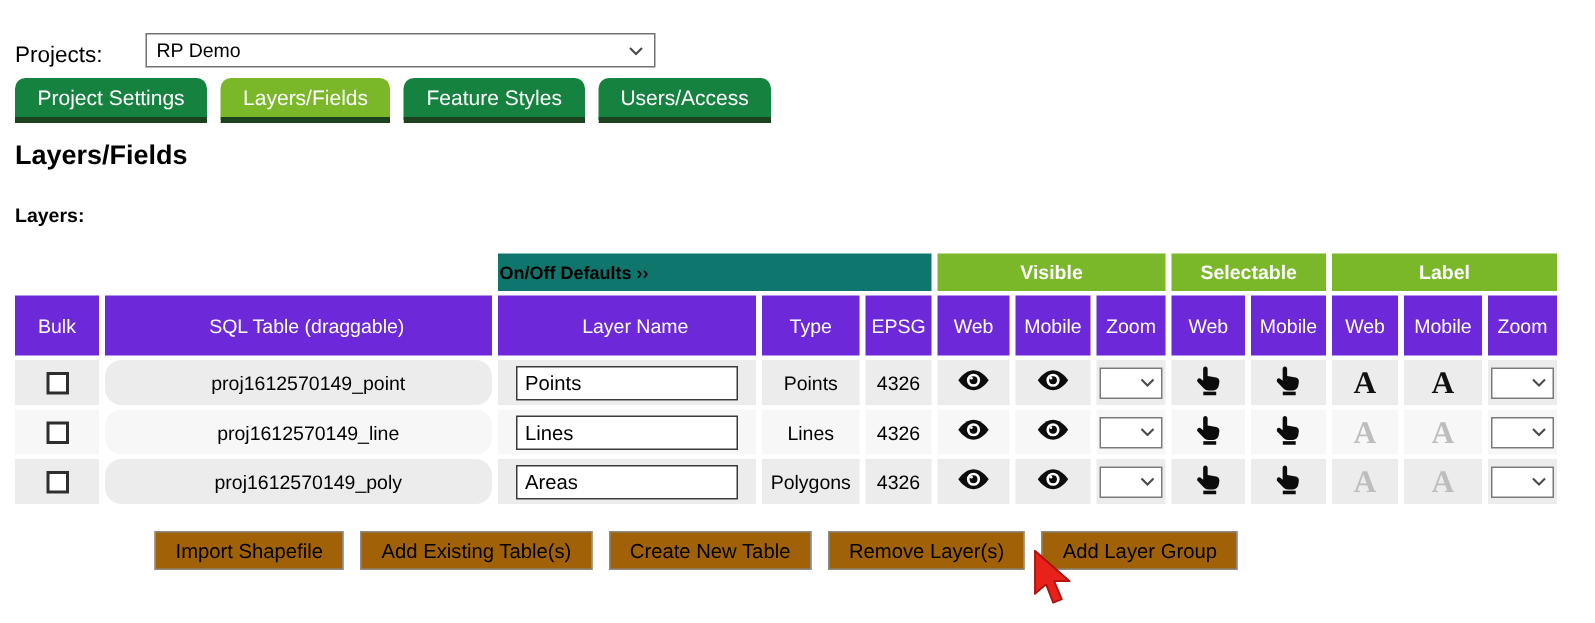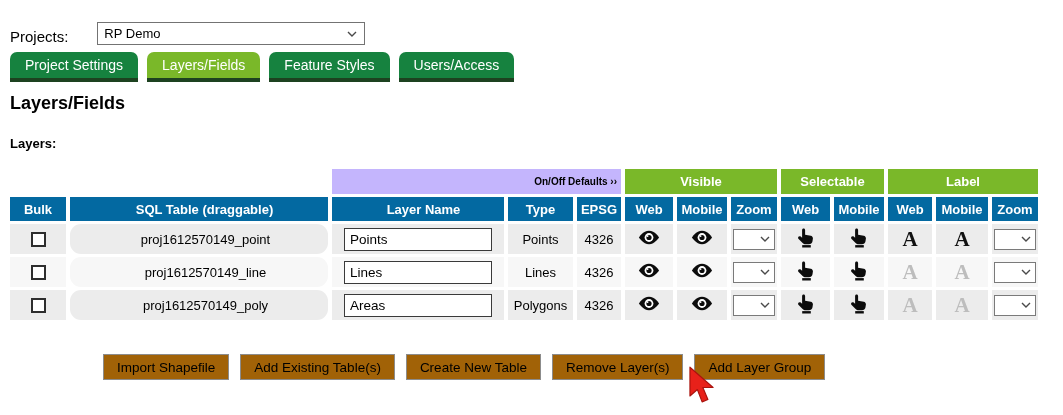--- a/index.html
+++ b/index.html
@@ -5,21 +5,21 @@
   * { box-sizing: border-box; }
   html,body { margin:0; padding:0; }
   body {
     width:1063px; height:415px; position:relative; overflow:hidden;
     background:#ffffff; font-family:"Liberation Sans", sans-serif; color:#000;
   }
 
   
   .projects-row { position:absolute; top:22px; left:10px; display:flex; align-items:flex-end; font-size:15px;gap:21px; }
   .fake-select {
-    margin-left:8px; width:268px; height:23px; background:#fff;
+    margin-left:8px; width:340px; height:23px; background:#fff;
     border:1px solid #737373; display:flex; align-items:center; justify-content:space-between;
     padding:0 7px 0 6px; font-size:13px; cursor:default;
   }
   .chev { width:10px; height:6px; flex:0 0 auto; }
 
   
   .tabs { position:absolute; top:52px; left:10px; display:flex; gap:9px; }
   .tab {
     height:30px; padding:0 15px; display:flex; align-items:center;
     background:#16823f; color:#fff; font-size:14px;
@@ -28,22 +28,22 @@
   .tab.active { background:#7ab829; }
 
   
   .page-title { position:absolute; top:93px; left:10px; font-size:18px; font-weight:bold; }
   .section-label { position:absolute; top:136px; left:10px; font-size:13px; font-weight:bold; }
 
   
   table.layers { position:absolute; top:166px; left:6px; border-collapse:separate; border-spacing:4px 3px; font-size:13px; }
   th.group { background:#7ab829; color:#fff; font-weight:bold; height:25px; font-size:13px; }
   td.blank { background:#fff; }
-  td.defaults { background:#c4b5fd; text-align:right; font-weight:bold; font-size:10px; padding-right:4px; white-space:nowrap; }
-  th.col { background:#0369a1; color:#fff; font-weight:bold; height:24px; text-align:center; }
+  td.defaults { background:#0f766e; font-weight:bold; font-size:12px; padding-right:4px; white-space:nowrap; }
+  th.col { background:#6d28d9; color:#fff; font-weight:normal; height:40px; text-align:center; }
   th.col.left { text-align:center; padding-left:12px; }
   tr.row-a td.cell { background:#ececec; }
   tr.row-b td.cell { background:#f7f7f7; }
   td.cell { height:30px; text-align:center; }
   td.sql { text-align:center; padding-left:14px;border-radius:11px; }
 
   .checkbox { width:15px; height:15px; border:2px solid #2e2e2e; background:#fff; margin:0 auto; cursor:pointer; }
   input.layer-name {
     width:148px; height:23px; border:1px solid #3a3a3a; font-family:"Liberation Sans",sans-serif;
     font-size:13.5px; padding:1px 5px; background:#fff;

